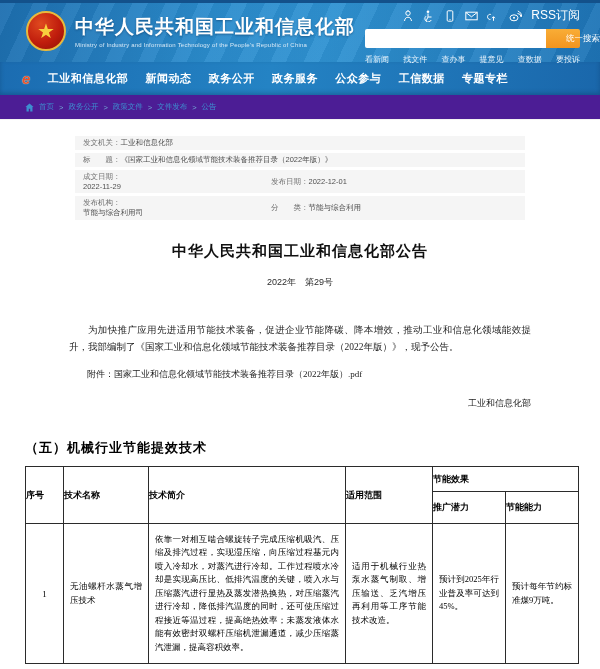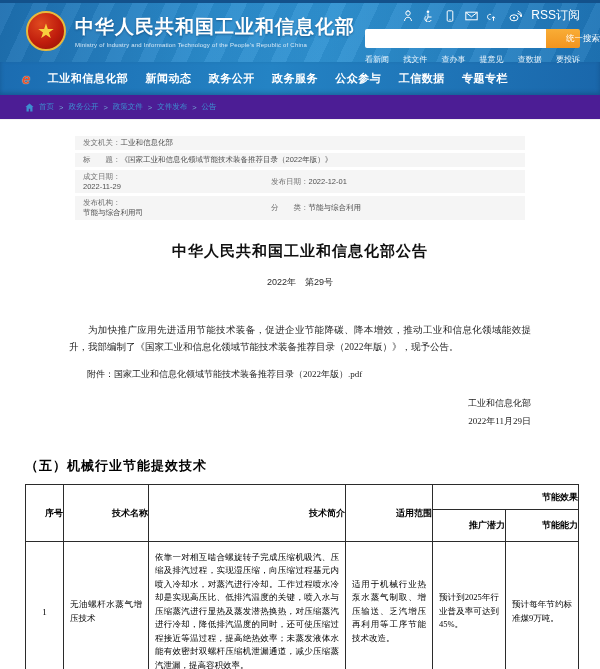--- a/index.html
+++ b/index.html
@@ -62,21 +62,21 @@
   .attachment { width:462px; margin:12px auto 0; font-size:9px; color:#1d1d1d; text-indent:2em; cursor:pointer; }
   .sign { width:462px; margin:0 auto; text-align:right; font-size:9px; color:#1d1d1d; }
   .sign.name { margin-top:16px; }
   .sign.date { margin-top:5px; }
 
   .section-title { margin:29px 0 0 25px; font-size:13px; font-weight:bold; color:#000; letter-spacing:1px; }
 
   table.tech { border-collapse:collapse; table-layout:fixed; width:553px; margin:9px 0 0 25px;
     font-family:"Liberation Serif","DejaVu Serif",serif; color:#000; }
   table.tech th, table.tech td { border:1px solid #2b2b2b; }
-  table.tech th { font-size:9px; font-weight:bold; text-align:right;margin-top:15px; }
+  table.tech th { font-size:9px; font-weight:bold; text-align:left;margin-top:15px; }
   th.grp { height:25px; }
   tr.subhead th { height:32px; }
   td.cno { text-align:center; font-size:9px; }
   td.cell { font-size:8.5px; line-height:13.5px; padding:4px 6px; text-align:justify;
     text-justify:inter-ideograph; word-break:break-all; vertical-align:middle; }
   tr.r1 td { height:140px; }
 </style>
 </head>
 <body>
 
@@ -197,21 +197,20 @@
         </span>
       </div>
     </div>
 
     <h1 class="doc-title">中华人民共和国工业和信息化部公告</h1>
     <div class="doc-number">2022年　第29号</div>
 
     <p class="doc-body serif">为加快推广应用先进适用节能技术装备，促进企业节能降碳、降本增效，推动工业和信息化领域能效提升，我部编制了《国家工业和信息化领域节能技术装备推荐目录（2022年版）》，现予公告。</p>
     <p class="attachment serif">附件：国家工业和信息化领域节能技术装备推荐目录（2022年版）.pdf</p>
     <div class="sign name serif">工业和信息化部</div>
-    <div class="sign date serif">2022年11月29日</div>
 
     <h2 class="section-title">（五）机械行业节能提效技术</h2>
 
     <table class="tech">
       <colgroup>
         <col style="width:38px">
           <col style="width:85px">
           <col style="width:197px">
         <col style="width:87px">
           <col style="width:73px">

